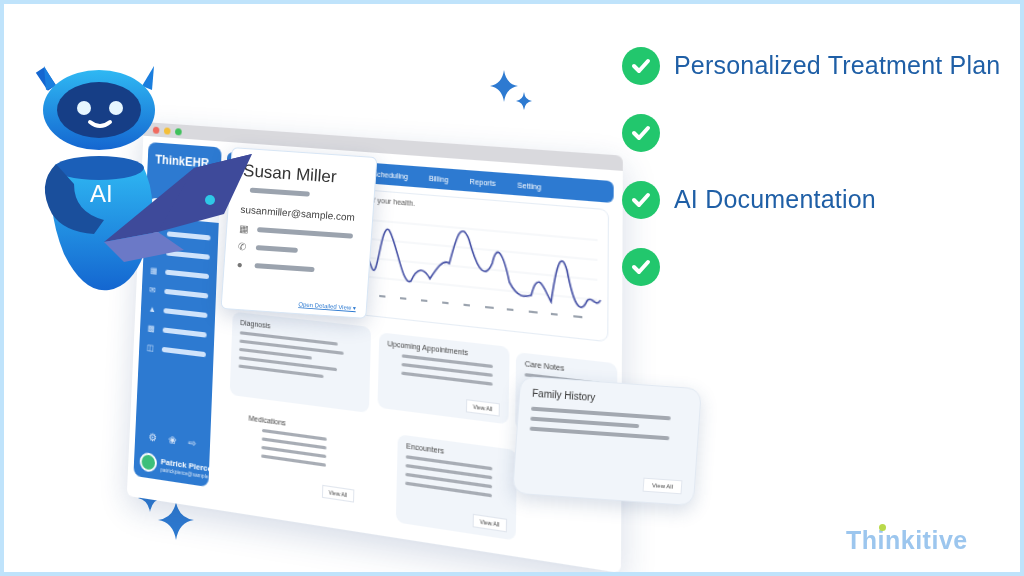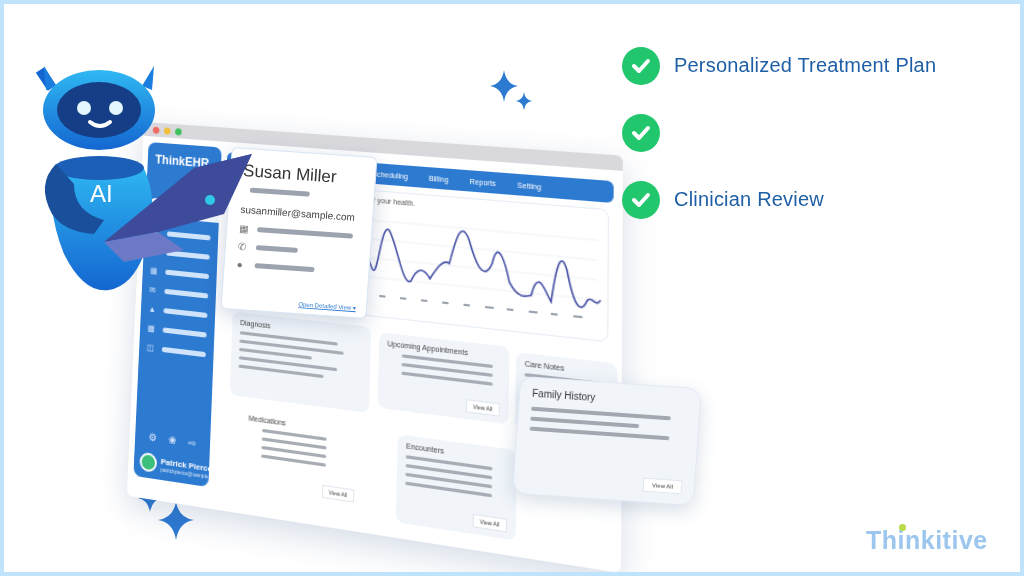--- a/index.html
+++ b/index.html
@@ -55,23 +55,23 @@
   .family .line { height: 4px; background: #a3a8b0; margin: 6px 0; }
   .family .viewall { font-size: 6px; padding: 3px 8px; right: 12px; bottom: 10px; }
 
   
   .robot { position: absolute; left: 30px; top: 60px; width: 225px; height: 240px; }
 
   
   .checklist { position: absolute; left: 618px; top: 28px; }
   .check-item { display: flex; align-items: center; height: 67px; gap: 14px; }
   .check-circle { width: 38px; height: 38px; border-radius: 50%; background: #22c76d; display: flex; align-items: center; justify-content: center; overflow: hidden; position: relative; }
-  .check-label { font-size: 20px; color: #1f5fa6; letter-spacing: .2px; }
-
-  .logo { position: absolute; left: 842px; top: 522px; font-size: 25px; font-weight: bold; color: #9cc6ee; letter-spacing: .5px; margin-left: 20px; }
+  .check-label { font-size: 25px; color: #1f5fa6; letter-spacing: .2px; }
+
+  .logo { position: absolute; left: 842px; top: 522px; font-size: 25px; font-weight: bold; color: #9cc6ee; letter-spacing: .5px; }
   .logo .i-dot { position: relative; }
 </style>
 </head>
 <body>
 
 <div class="frame">
 
   <svg class="sparkle" style="left:484px;top:64px" width="48" height="46" viewBox="0 0 48 46">
     <path d="M16 2 Q18 16 30 18 Q18 20 16 34 Q14 20 2 18 Q14 16 16 2Z" fill="#2d7ad1"></path>
     <path d="M36 24 Q37 32 44 33 Q37 34 36 42 Q35 34 28 33 Q35 32 36 24Z" fill="#2d7ad1"></path>
@@ -287,18 +287,25 @@
             <path d="M4 11 L9 16 L18 6" stroke="#fff" stroke-width="4" fill="none" stroke-linecap="round" stroke-linejoin="round"></path>
           </svg>
         </span>
     </div>
     <div class="check-item">
       <span class="check-circle">
           <svg width="22" height="22" viewBox="0 0 22 22">
             <path d="M4 11 L9 16 L18 6" stroke="#fff" stroke-width="4" fill="none" stroke-linecap="round" stroke-linejoin="round"></path>
           </svg>
         </span>
-      <span class="check-label">Clinician Review</span>
+      <span class="check-label">AI Documentation</span>
+    </div>
+    <div class="check-item">
+      <span class="check-circle">
+          <svg width="22" height="22" viewBox="0 0 22 22">
+            <path d="M4 11 L9 16 L18 6" stroke="#fff" stroke-width="4" fill="none" stroke-linecap="round" stroke-linejoin="round"></path>
+          </svg>
+        </span>
     </div>
   </div>
 
   <div class="logo"><span>Th</span><span class="i-dot" style="color:#9cc6ee"><span>i</span><span style="position:absolute;left:1px;top:-2px;width:7px;height:7px;border-radius:50%;background:#b9d94a"></span></span><span>nkitive</span></div>
 </div>
 
 </body></html>

